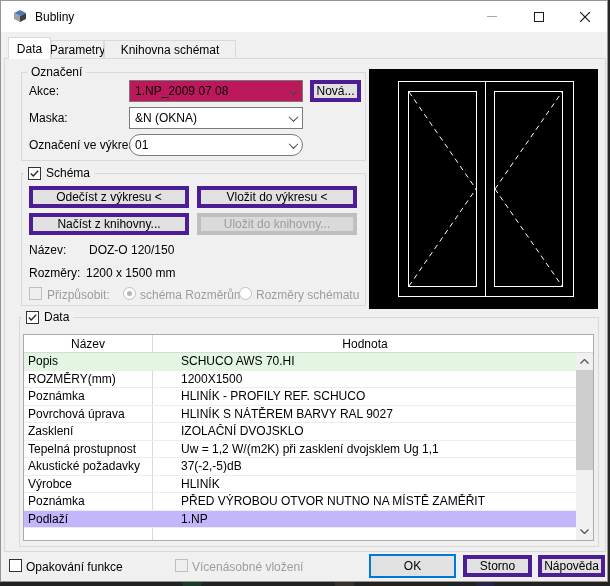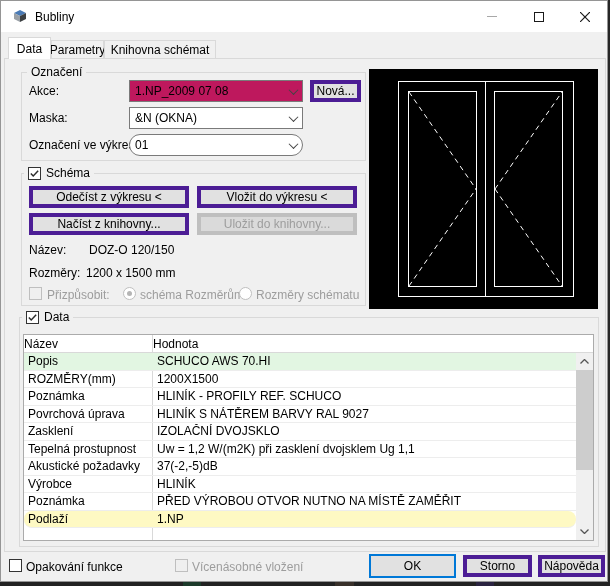--- a/index.html
+++ b/index.html
@@ -47,26 +47,26 @@
   .cb.inline{position:static;flex:0 0 13px;}
   .radio{position:absolute;width:13px;height:13px;border:1px solid #bfbfbf;border-radius:50%;background:#fff;
     box-sizing:border-box;display:flex;align-items:center;justify-content:center;z-index:4;}
   .radio .dot{width:5px;height:5px;border-radius:50%;background:#b5b5b5;}
   
   .preview{position:absolute;left:368px;top:68px;width:229px;height:240px;background:#000;z-index:4;}
   
   .table{position:absolute;left:22px;top:333px;width:571px;height:207px;background:#fff;
     border:1px solid #ababab;box-sizing:border-box;z-index:4;overflow:hidden;}
   .thead{position:absolute;left:0;top:0;width:100%;height:18px;background:#fff;border-bottom:1px solid #d9d9d9;box-sizing:border-box;}
-  .th{position:absolute;top:2px;}
+  .th{position:absolute;top:2px;text-align:center;}
   .th-name{left:0;width:128px;}
   .th-value{left:129px;width:424px;}
   .col-divider{position:absolute;left:128px;top:0;width:1px;height:100%;background:#d9d9d9;}
   .rows{position:absolute;left:0;top:18px;width:552px;}
-  .trow{display:flex;height:17.5px;border-bottom:1px solid #ededed;box-sizing:border-box;align-items:center;}
+  .trow{display:flex;height:17.5px;border-bottom:1px solid #ededed;box-sizing:border-box;align-items:center;gap:24px;}
   .tcell{white-space:nowrap;overflow:hidden;}
   .tname{width:124px;padding-left:4px;flex:0 0 124px;}
   .tvalue{padding-left:5px;flex:1;}
   
   .scrollbar{position:absolute;right:0;top:18px;width:17px;height:187px;background:#f0f0f0;}
   .sb-btn{position:absolute;left:0;width:17px;height:17px;display:flex;align-items:center;justify-content:center;}
   .sb-up{top:0;} .sb-down{bottom:0;}
   .sb-thumb{position:absolute;left:0;top:17px;width:17px;height:100px;background:#cdcdcd;}
   
   .footer-label{position:absolute;white-space:nowrap;}
@@ -103,21 +103,21 @@
         </svg>
       </div>
     </div>
 
     <div class="tab active" style="left:7px;width:43px;">
       <span>Data</span>
     </div>
     <div class="tab inactive" style="left:50px;width:53px;">
       <span>Parametry</span>
     </div>
-    <div class="tab inactive" style="left:103px;width:112px;">
+    <div class="tab inactive" style="left:103px;width:132px;">
       <span>Knihovna schémat</span>
     </div>
     <div class="tabpage"></div>
 
     <div class="group" style="left:20px;top:71px;width:345px;height:89px;"></div>
     <span class="legend" style="left:26px;top:64px;">Označení</span>
 
     <span class="lbl" style="left:28px;top:83px;">Akce:</span>
     <div class="combo" style="left:128px;top:79px;width:174px;background:#be185d;">
       <span class="combo-val">1.NP_2009 07 08</span>
@@ -235,21 +235,21 @@
             <div class="tcell tvalue">37(-2,-5)dB</div>
           </div>
           <div class="trow">
             <div class="tcell tname">Výrobce</div>
             <div class="tcell tvalue">HLINÍK</div>
           </div>
           <div class="trow">
             <div class="tcell tname">Poznámka</div>
             <div class="tcell tvalue">PŘED VÝROBOU OTVOR NUTNO NA MÍSTĚ ZAMĚŘIT</div>
           </div>
-          <div class="trow" style="background: #fef9c3; border-radius: 8px;">
+          <div class="trow" style="background: #c4b5fd;">
             <div class="tcell tname">Podlaží</div>
             <div class="tcell tvalue">1.NP</div>
           </div>
         </div>
       <div class="scrollbar">
         <div class="sb-btn sb-up">
           <svg width="9" height="5">
               <polyline points="0.5,4.5 4.5,0.5 8.5,4.5" fill="none" stroke="#555" stroke-width="1.3"></polyline>
             </svg>
         </div>

